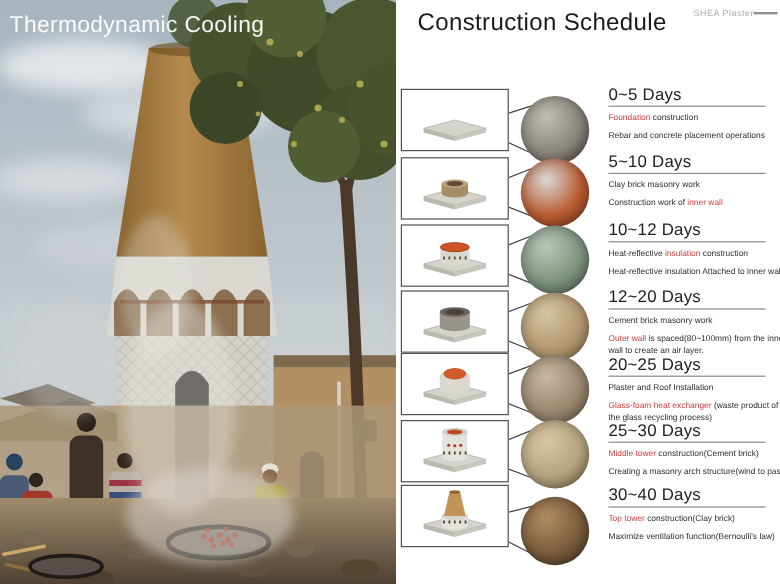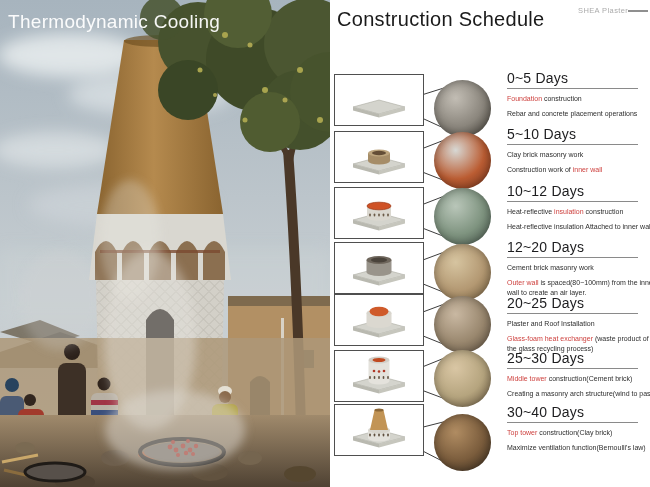--- a/index.html
+++ b/index.html
@@ -8,21 +8,21 @@
 
   
   .left{position:absolute;left:0;top:0;width:330px;height:487px;overflow:hidden;}
   .left svg{position:absolute;left:0;top:0;}
   .titles{position:absolute;left:8px;top:10px;}
   .t1,.t2{color:rgba(255,255,255,.95);font-size:19px;letter-spacing:.3px;line-height:24px;}
   .t2{margin-top:10px;}
 
   
   .right{position:absolute;left:330px;top:0;width:320px;height:487px;background:#fff;}
-  .right h1{position:absolute;left:7px;top:8px;margin:0;font-size:20px;font-weight:400;
+  .right h1{position:absolute;left:18px;top:8px;margin:0;font-size:20px;font-weight:400;
             color:#1a1a1a;letter-spacing:.3px;white-space:nowrap;}
   .proj{position:absolute;left:248px;top:6px;font-size:7.5px;color:#ababab;letter-spacing:.4px;white-space:nowrap;}
   .proj-line{position:absolute;left:298px;top:10px;width:20px;height:1.5px;background:#8f8f8f;}
   #connectors{position:absolute;left:0;top:0;width:320px;height:487px;}
   .mbox{position:absolute;left:4px;width:88px;height:50px;border:1px solid #4f4f4f;background:#fff;box-sizing:content-box;}
   .pcircle{position:absolute;left:104px;width:57px;height:57px;border-radius:50%;
            box-shadow:inset 0 0 10px rgba(0,0,0,.35);}
   .entry{position:absolute;left:177px;width:210px;}
   .entry h3{margin:0 0 2px 0;font-size:14px;font-weight:400;color:#1d1d1f;letter-spacing:.2px;white-space:nowrap;}
   .rule{width:131px;height:1px;background:#8a8a8a;margin:0 0 5px 0;}

